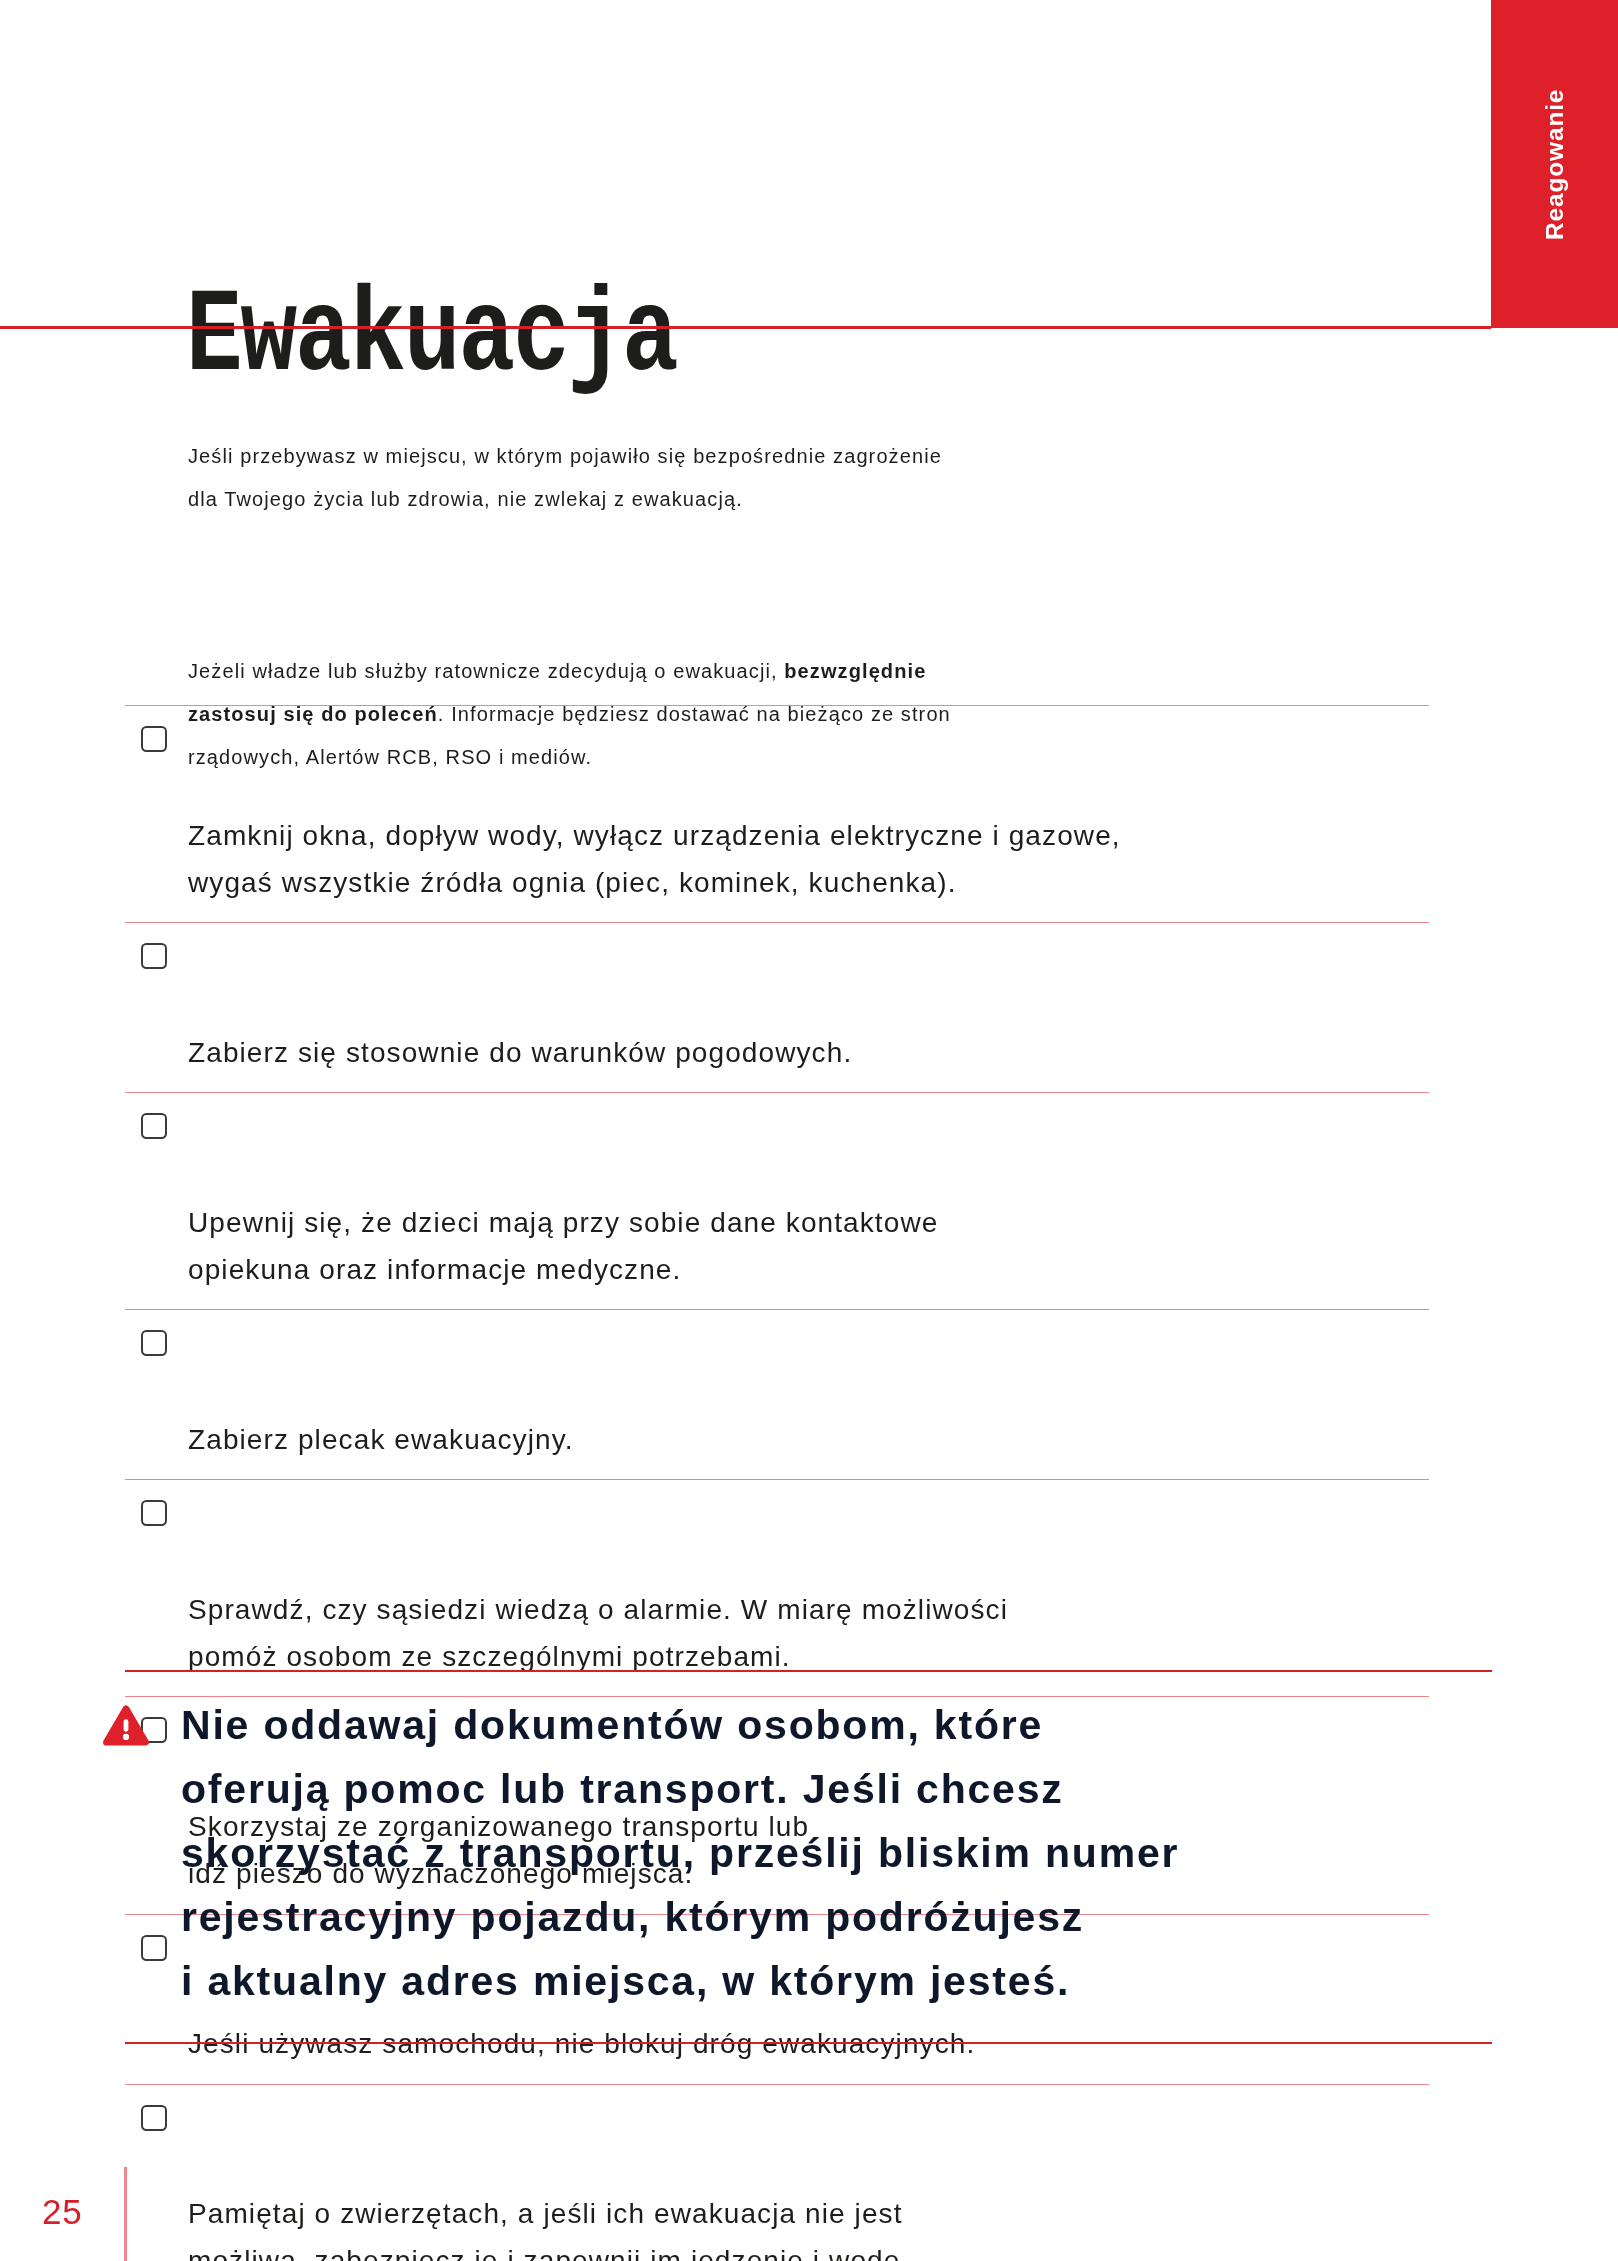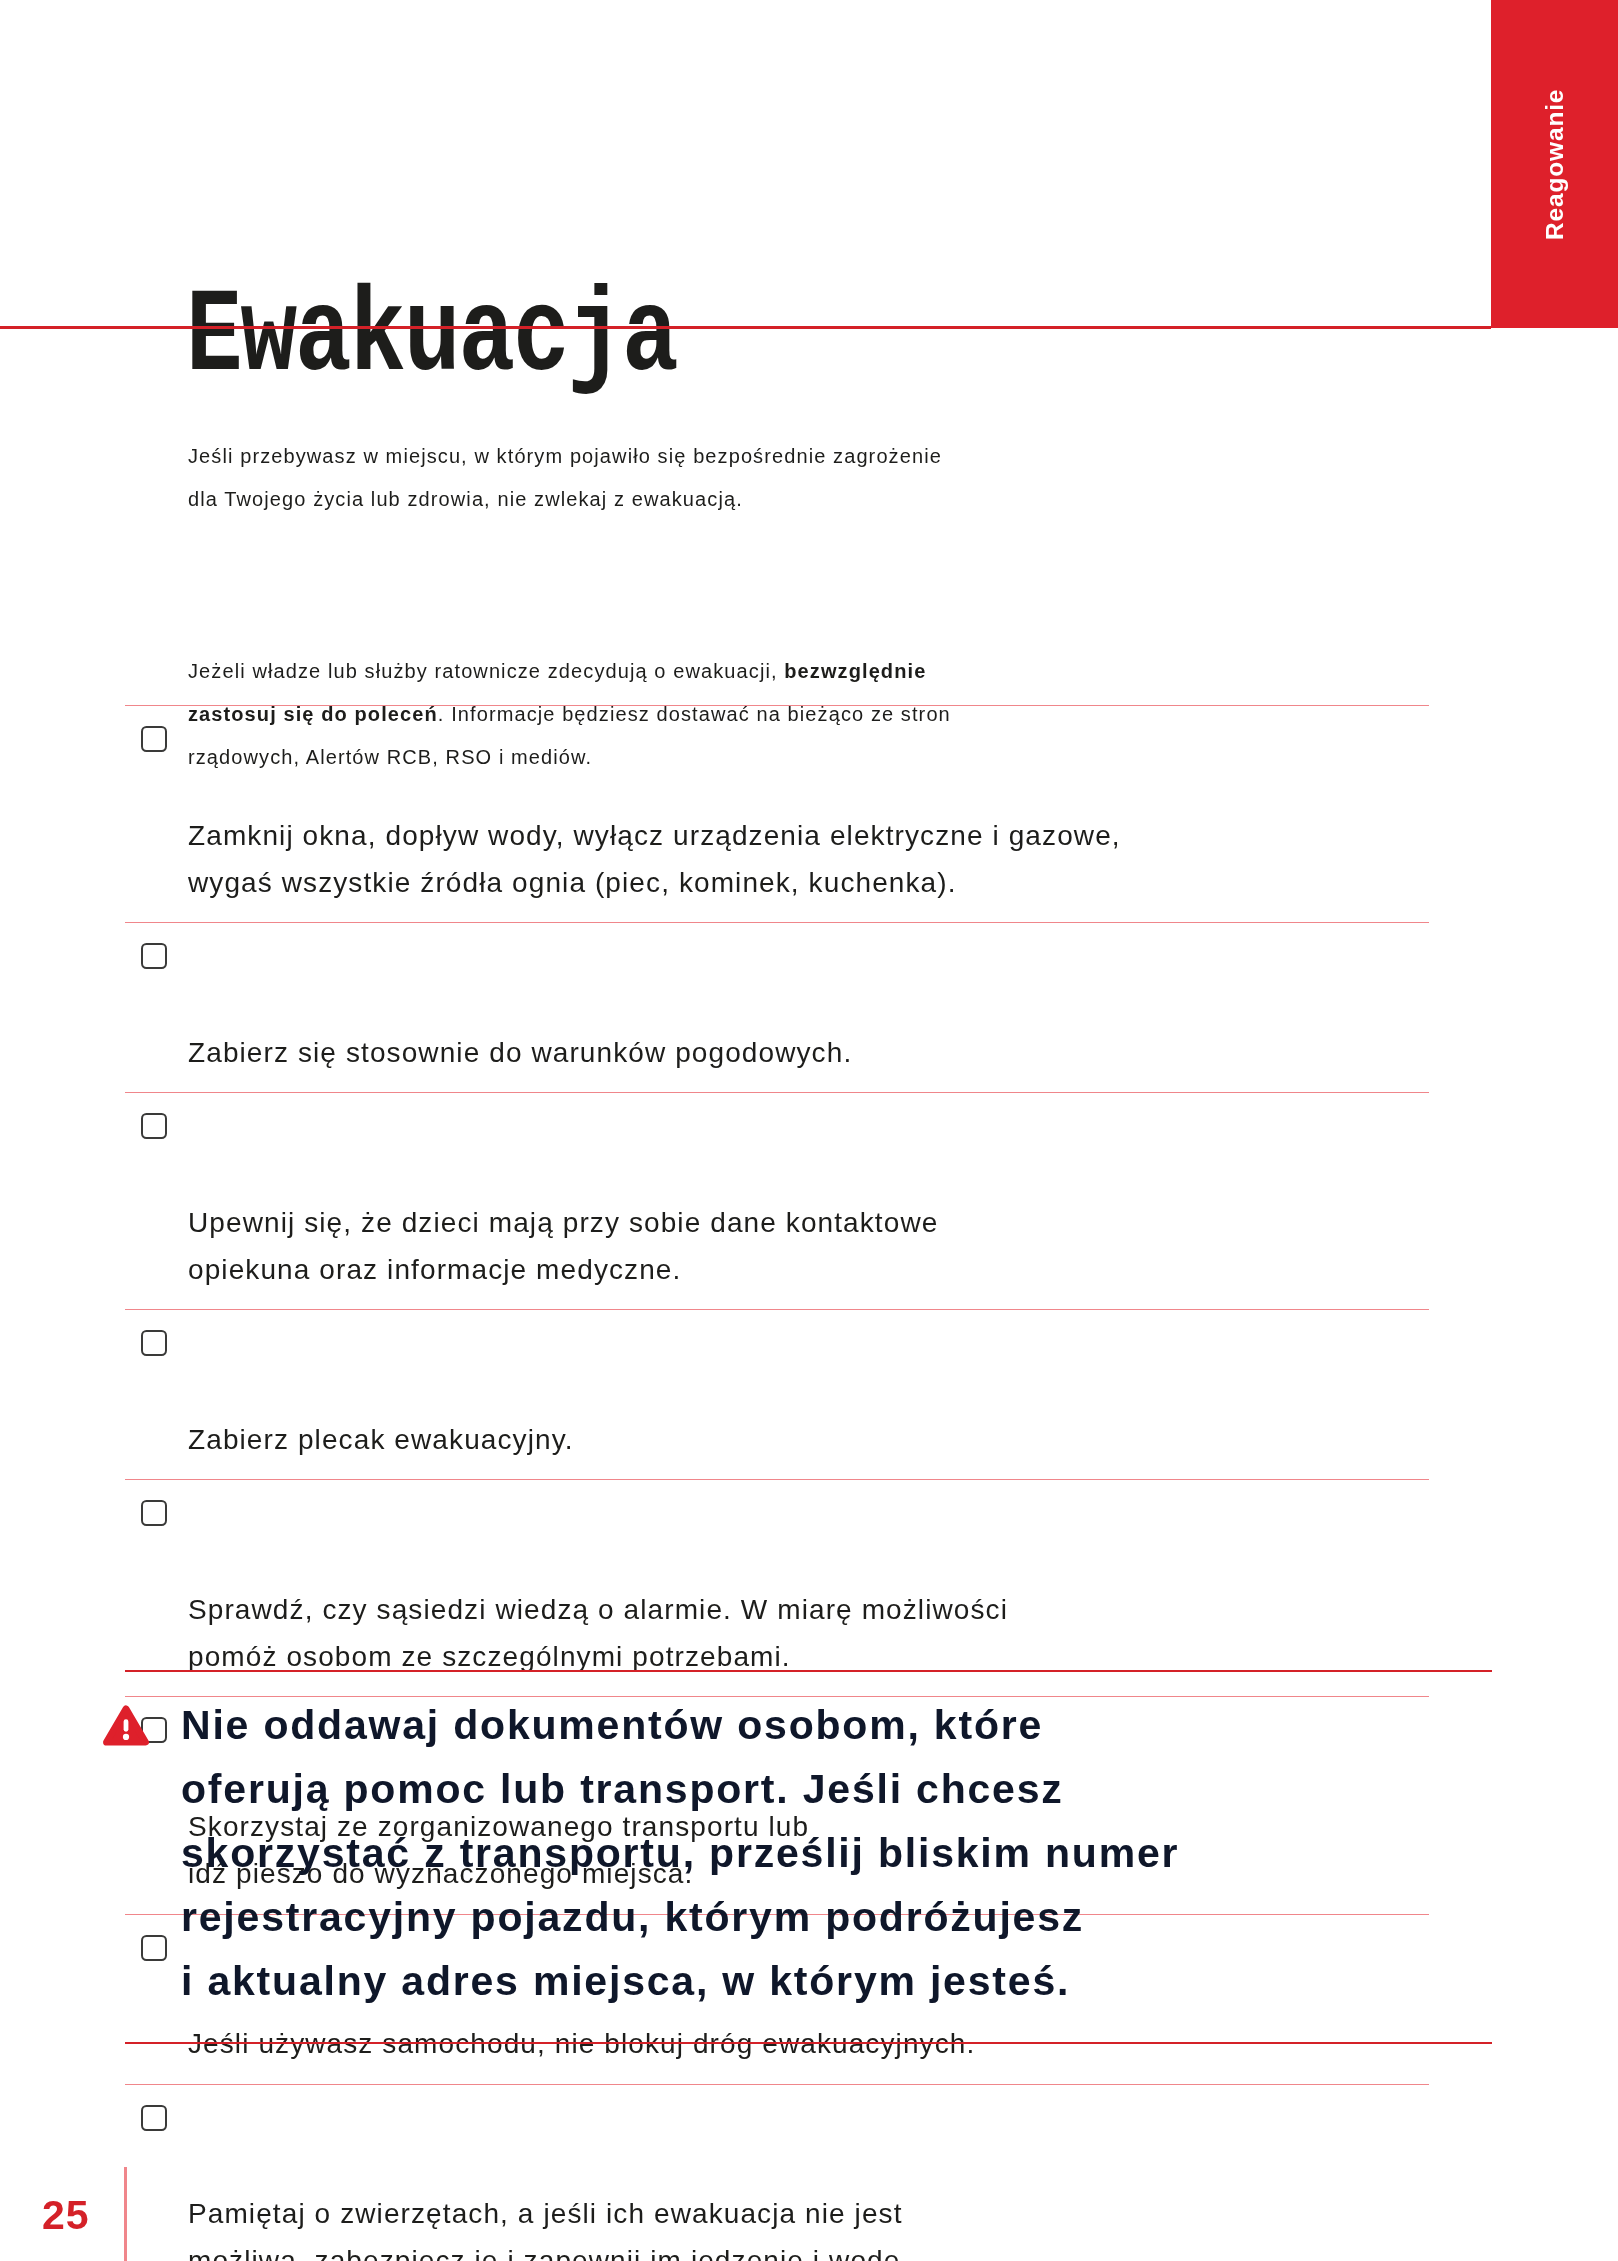--- a/index.html
+++ b/index.html
@@ -65,21 +65,21 @@
   }
   .warning-icon{position:absolute;left:102px;top:1704px;width:48px;height:43px;}
   .warning-text{
     position:absolute;left:181px;top:1693px;width:1140px;
     font-weight:700;font-size:41px;line-height:64px;letter-spacing:1.8px;
     white-space:pre-line;color:#0f172a;
   }
   
   .page-number{
     position:absolute;left:42px;top:2192px;
-    font-weight:700;font-size:41px;color:#d42128;letter-spacing:0.9px;
+    font-weight:400;font-size:35px;color:#d42128;letter-spacing:0.9px;
   }
   .page-vrule{
     position:absolute;left:124px;top:2167px;width:2.7px;height:94px;background:#f0868b;
   }
 </style>
 </head>
 <body>
 
 <div class="page">
 

